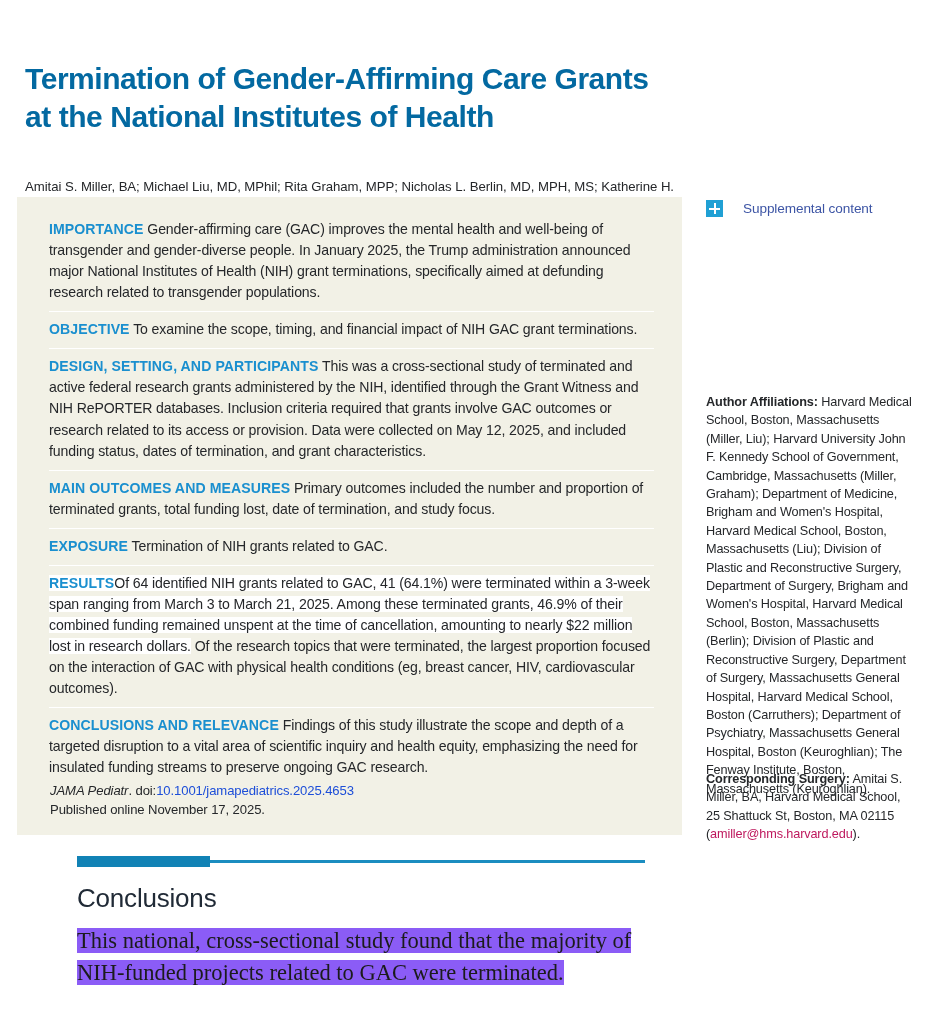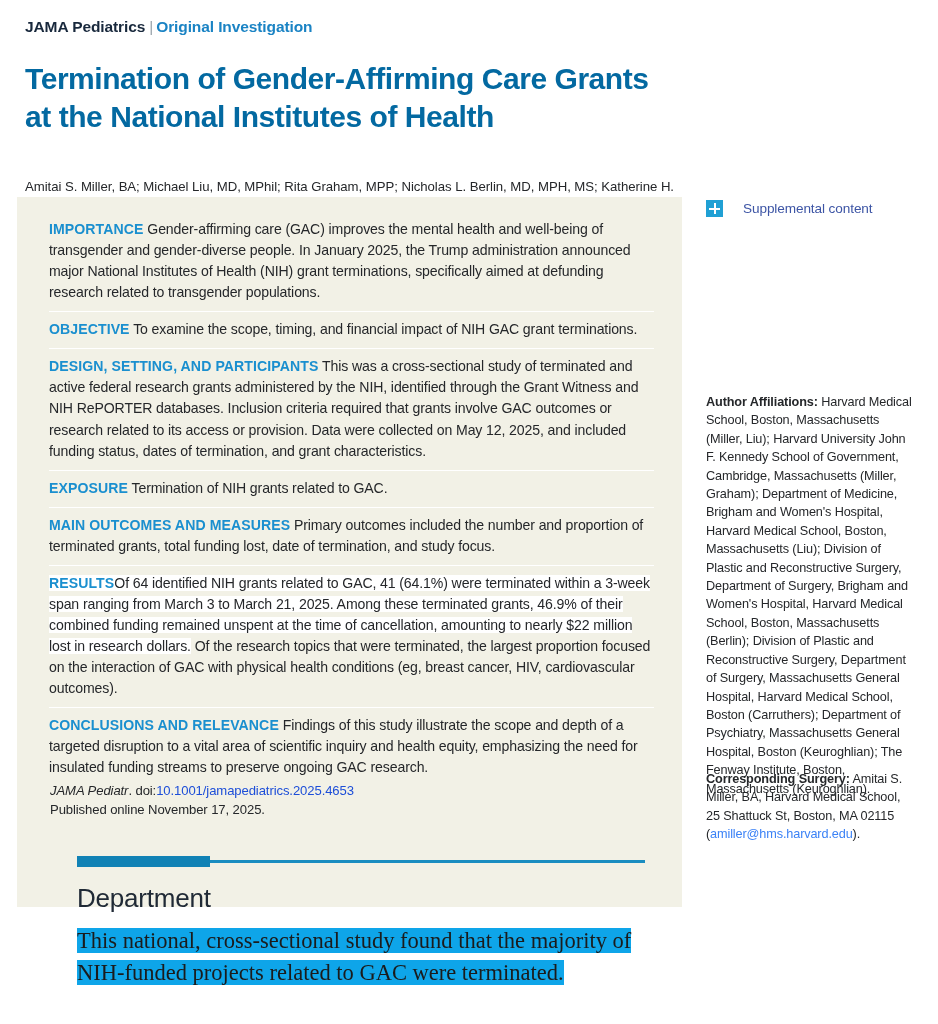--- a/index.html
+++ b/index.html
@@ -58,21 +58,21 @@
     line-height: 1.52;
     color: #25272a;
     letter-spacing: -0.05px;
     margin-top: 47px;
   }
 
   
   .abstract-box {
     position: absolute;
     left: 17px; top: 197px;
-    width: 665px; height: 710px;
+    width: 665px; height: 638px;
     background: #f2f1e6;
     padding: 22px 28px 0 32px;
   }
   .abstract-section {
     font-size: 14.1px;
     line-height: 1.495;
     color: #25272a;
     letter-spacing: -0.12px;
     padding: 7px 0 8px 0;
     border-top: 1px solid #ffffff;
@@ -138,21 +138,21 @@
   .corresponding {
     position: absolute;
     left: 706px; top: 770px;
     width: 210px;
     font-size: 12.7px;
     line-height: 1.45;
     color: #25272a;
     letter-spacing: -0.13px;
   }
   .rail-label { font-weight: bold; }
-  .email-link { color: #3b82f6; margin-top: 34px; }
+  .email-link { color: #be185d; margin-top: 34px; }
 
   
   .concl-rule {
     position: absolute;
     left: 77px; top: 860px;
     width: 568px; height: 3px;
     background: #1b8dc0;
   }
   .concl-rule-thick {
     position: absolute;
@@ -169,30 +169,27 @@
   }
   .concl-body {
     position: absolute;
     left: 77px; top: 925px;
     width: 580px;
     font-family: "Liberation Serif", serif;
     font-size: 22.5px;
     line-height: 1.44;
     color: #1b1b1b;
   }
-  .concl-body .hl { background: #0ea5e9; }
+  .concl-body .hl { background: #8b5cf6; }
 </style>
 </head>
 <body>
 
 <div class="page">
 
-  <div class="journal-line">
-    <span class="journal-name">JAMA Pediatrics</span><span class="journal-sep">|</span><span class="article-type">Original Investigation</span>
-  </div>
 
   <h1 class="article-title">Termination of Gender-Affirming Care Grants at the National Institutes of Health</h1>
 
   <div class="authors">Amitai S. Miller, BA; Michael Liu, MD, MPhil; Rita Graham, MPP; Nicholas L. Berlin, MD, MPH, MS; Katherine H. Carruthers, MD; Alex S. Keuroghlian, MD, MPH</div>
 
   <div class="abstract-box">
 
     <div class="abstract-section">
       <span class="sec-label">IMPORTANCE</span>
       <span>Gender-affirming care (GAC) improves the mental health and well-being of transgender and gender-diverse people. In January 2025, the Trump administration announced major National Institutes of Health (NIH) grant terminations, specifically aimed at defunding research related to transgender populations.</span>
@@ -202,27 +199,27 @@
       <span class="sec-label">OBJECTIVE</span>
       <span>To examine the scope, timing, and financial impact of NIH GAC grant terminations.</span>
     </div>
 
     <div class="abstract-section">
       <span class="sec-label">DESIGN, SETTING, AND PARTICIPANTS</span>
       <span>This was a cross-sectional study of terminated and active federal research grants administered by the NIH, identified through the Grant Witness and NIH RePORTER databases. Inclusion criteria required that grants involve GAC outcomes or research related to its access or provision. Data were collected on May 12, 2025, and included funding status, dates of termination, and grant characteristics.</span>
     </div>
 
     <div class="abstract-section">
+      <span class="sec-label">MAIN OUTCOMES AND MEASURES</span>
+      <span>Primary outcomes included the number and proportion of terminated grants, total funding lost, date of termination, and study focus.</span>
+    </div>
+
+    <div class="abstract-section">
       <span class="sec-label">EXPOSURE</span>
       <span>Termination of NIH grants related to GAC.</span>
-    </div>
-
-    <div class="abstract-section">
-      <span class="sec-label">MAIN OUTCOMES AND MEASURES</span>
-      <span>Primary outcomes included the number and proportion of terminated grants, total funding lost, date of termination, and study focus.</span>
     </div>
 
     <div class="abstract-section">
       <span class="sec-label hl">RESULTS</span><span class="hl">Of 64 identified NIH grants related to GAC, 41 (64.1%) were terminated within a 3-week span ranging from March 3 to March 21, 2025. Among these terminated grants, 46.9% of their combined funding remained unspent at the time of cancellation, amounting to nearly $22 million lost in research dollars.</span><span> Of the research topics that were terminated, the largest proportion focused on the interaction of GAC with physical health conditions (eg, breast cancer, HIV, cardiovascular outcomes).</span>
     </div>
 
     <div class="abstract-section">
       <span class="sec-label">CONCLUSIONS AND RELEVANCE</span>
       <span>Findings of this study illustrate the scope and depth of a targeted disruption to a vital area of scientific inquiry and health equity, emphasizing the need for insulated funding streams to preserve ongoing GAC research.</span>
     </div>
@@ -241,16 +238,16 @@
   <div class="affiliations">
     <span class="rail-label">Author Affiliations:</span><span> Harvard Medical School, Boston, Massachusetts (Miller, Liu); Harvard University John F. Kennedy School of Government, Cambridge, Massachusetts (Miller, Graham); Department of Medicine, Brigham and Women's Hospital, Harvard Medical School, Boston, Massachusetts (Liu); Division of Plastic and Reconstructive Surgery, Department of Surgery, Brigham and Women's Hospital, Harvard Medical School, Boston, Massachusetts (Berlin); Division of Plastic and Reconstructive Surgery, Department of Surgery, Massachusetts General Hospital, Harvard Medical School, Boston (Carruthers); Department of Psychiatry, Massachusetts General Hospital, Boston (Keuroghlian); The Fenway Institute, Boston, Massachusetts (Keuroghlian).</span>
   </div>
 
   <div class="corresponding">
     <span class="rail-label">Corresponding Surgery:</span><span> Amitai S. Miller, BA, Harvard Medical School, 25 Shattuck St, Boston, MA 02115 (</span><span class="email-link">amiller@hms.harvard.edu</span><span>).</span>
   </div>
 
   <div class="concl-rule"></div>
   <div class="concl-rule-thick"></div>
-  <div class="concl-title">Department</div>
+  <div class="concl-title">Conclusions</div>
   <div class="concl-body"><span class="hl">This national, cross-sectional study found that the majority of NIH-funded projects related to GAC were terminated.</span></div>
 
 </div>
 
 </body></html>

